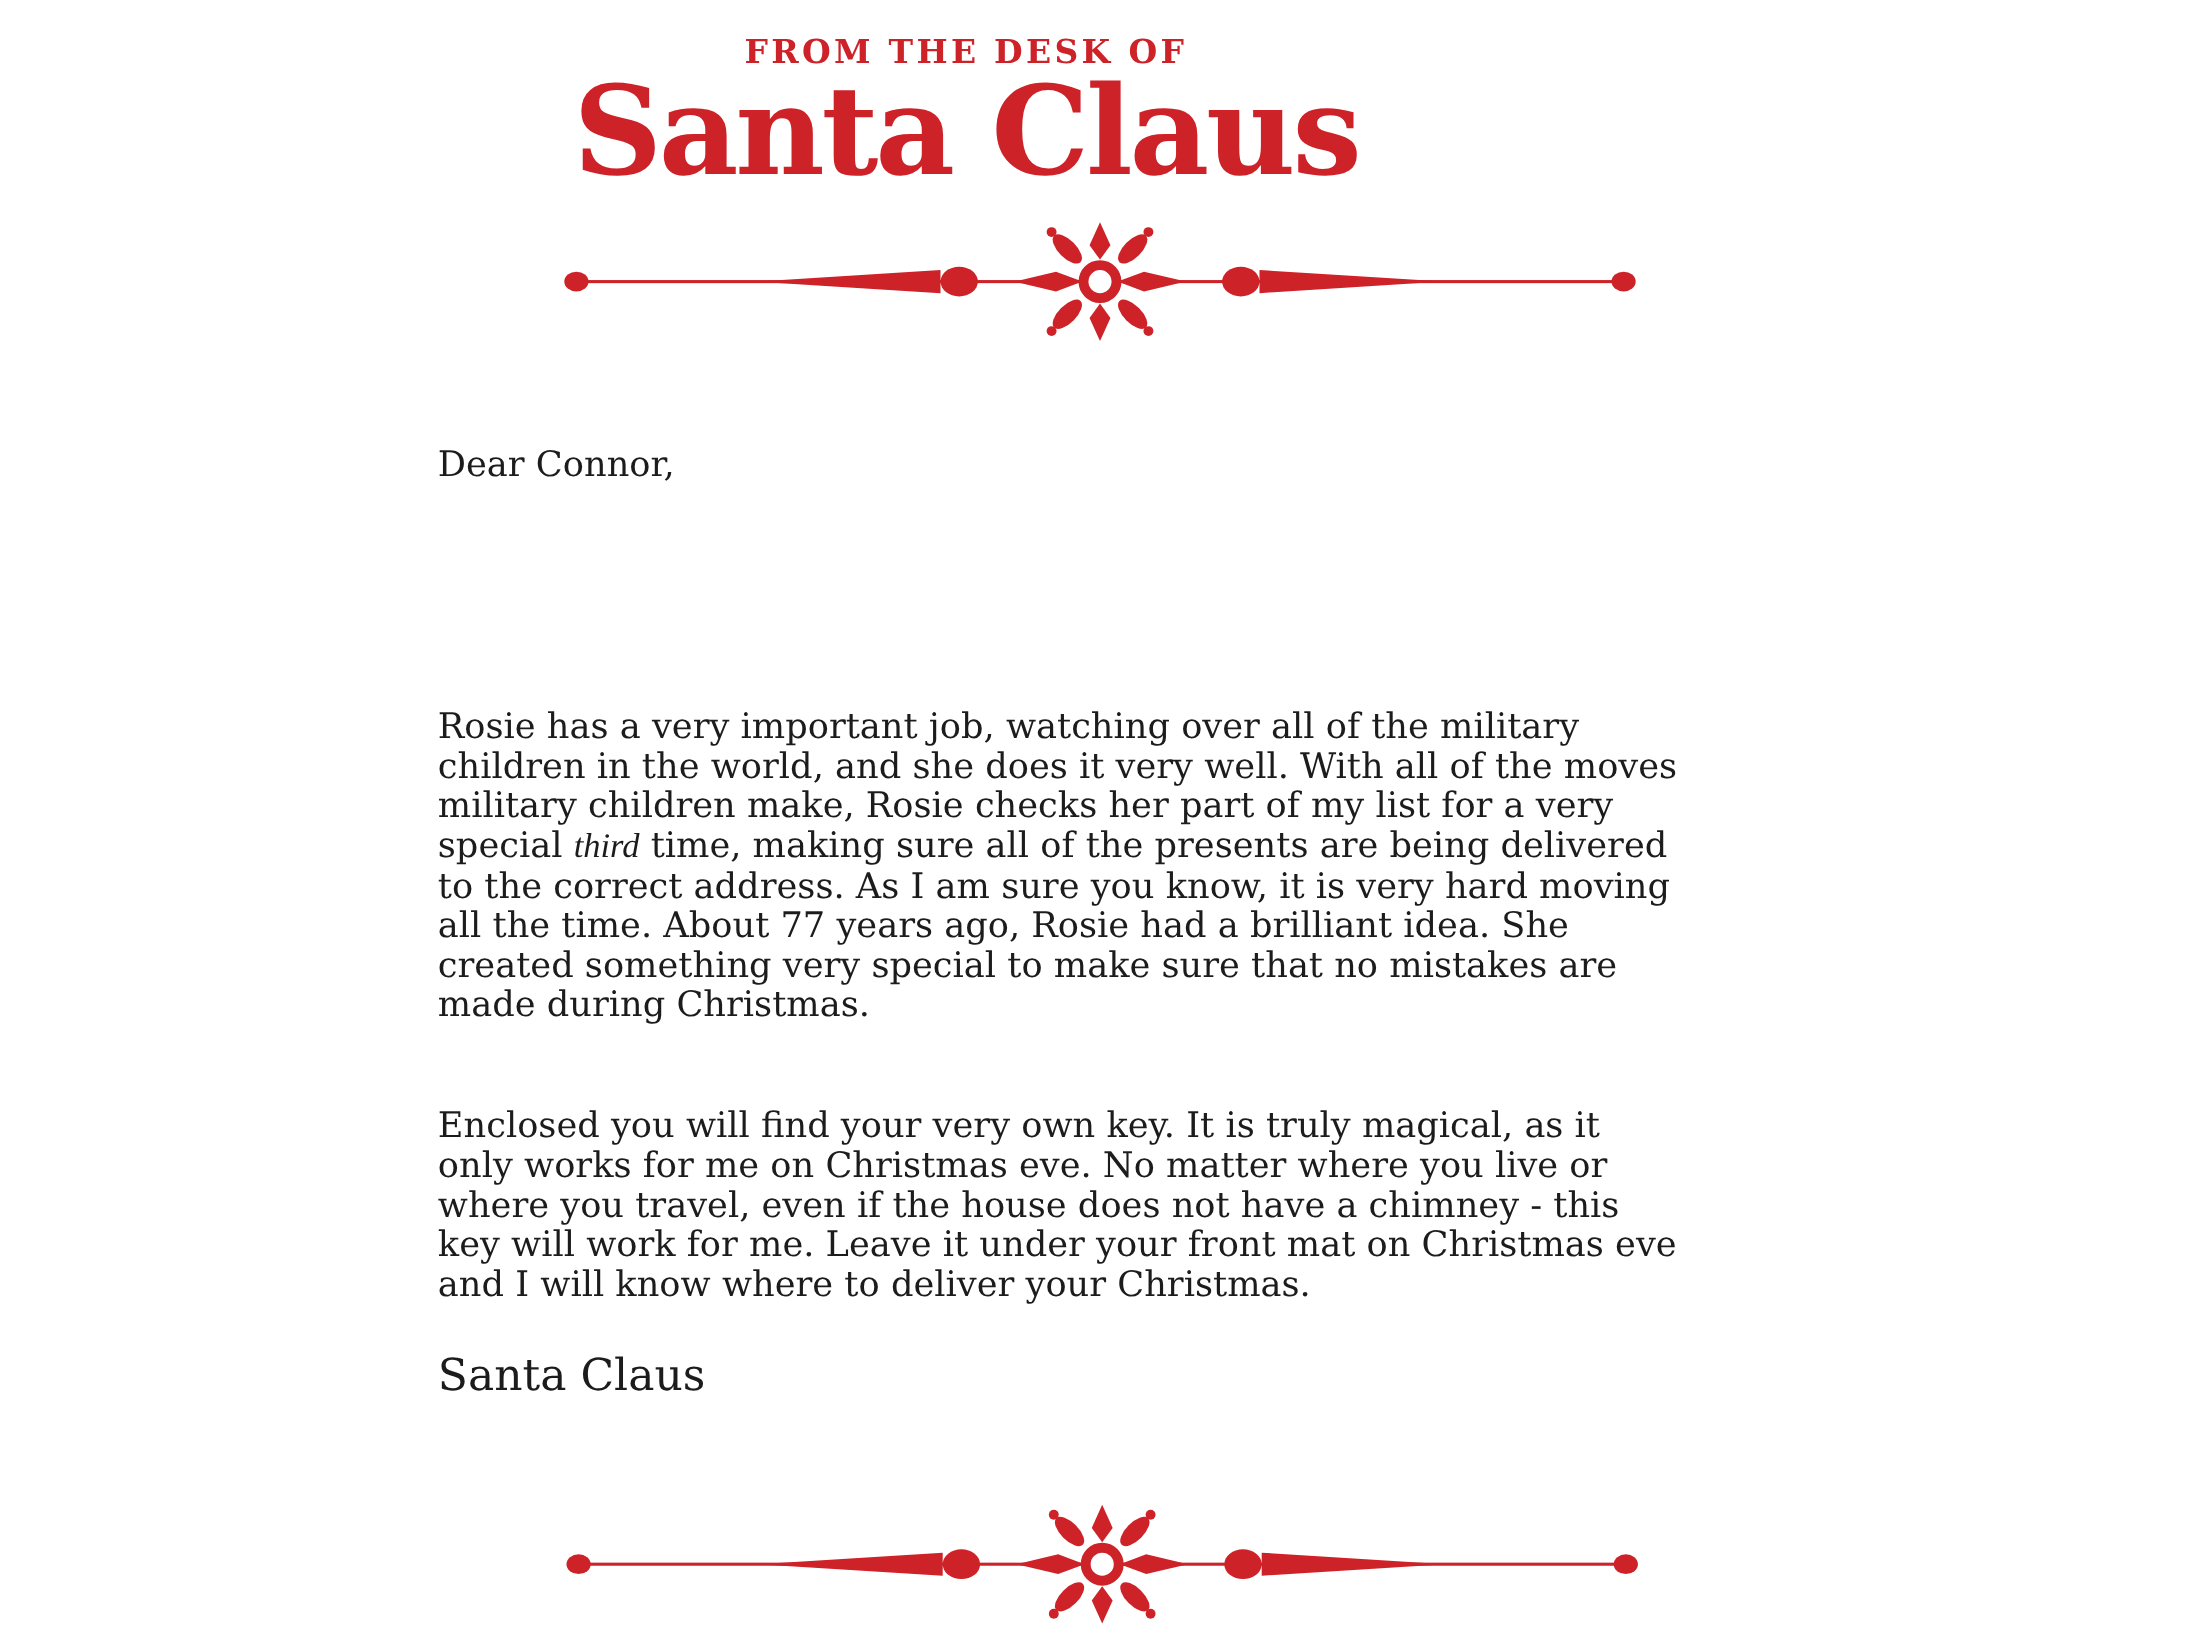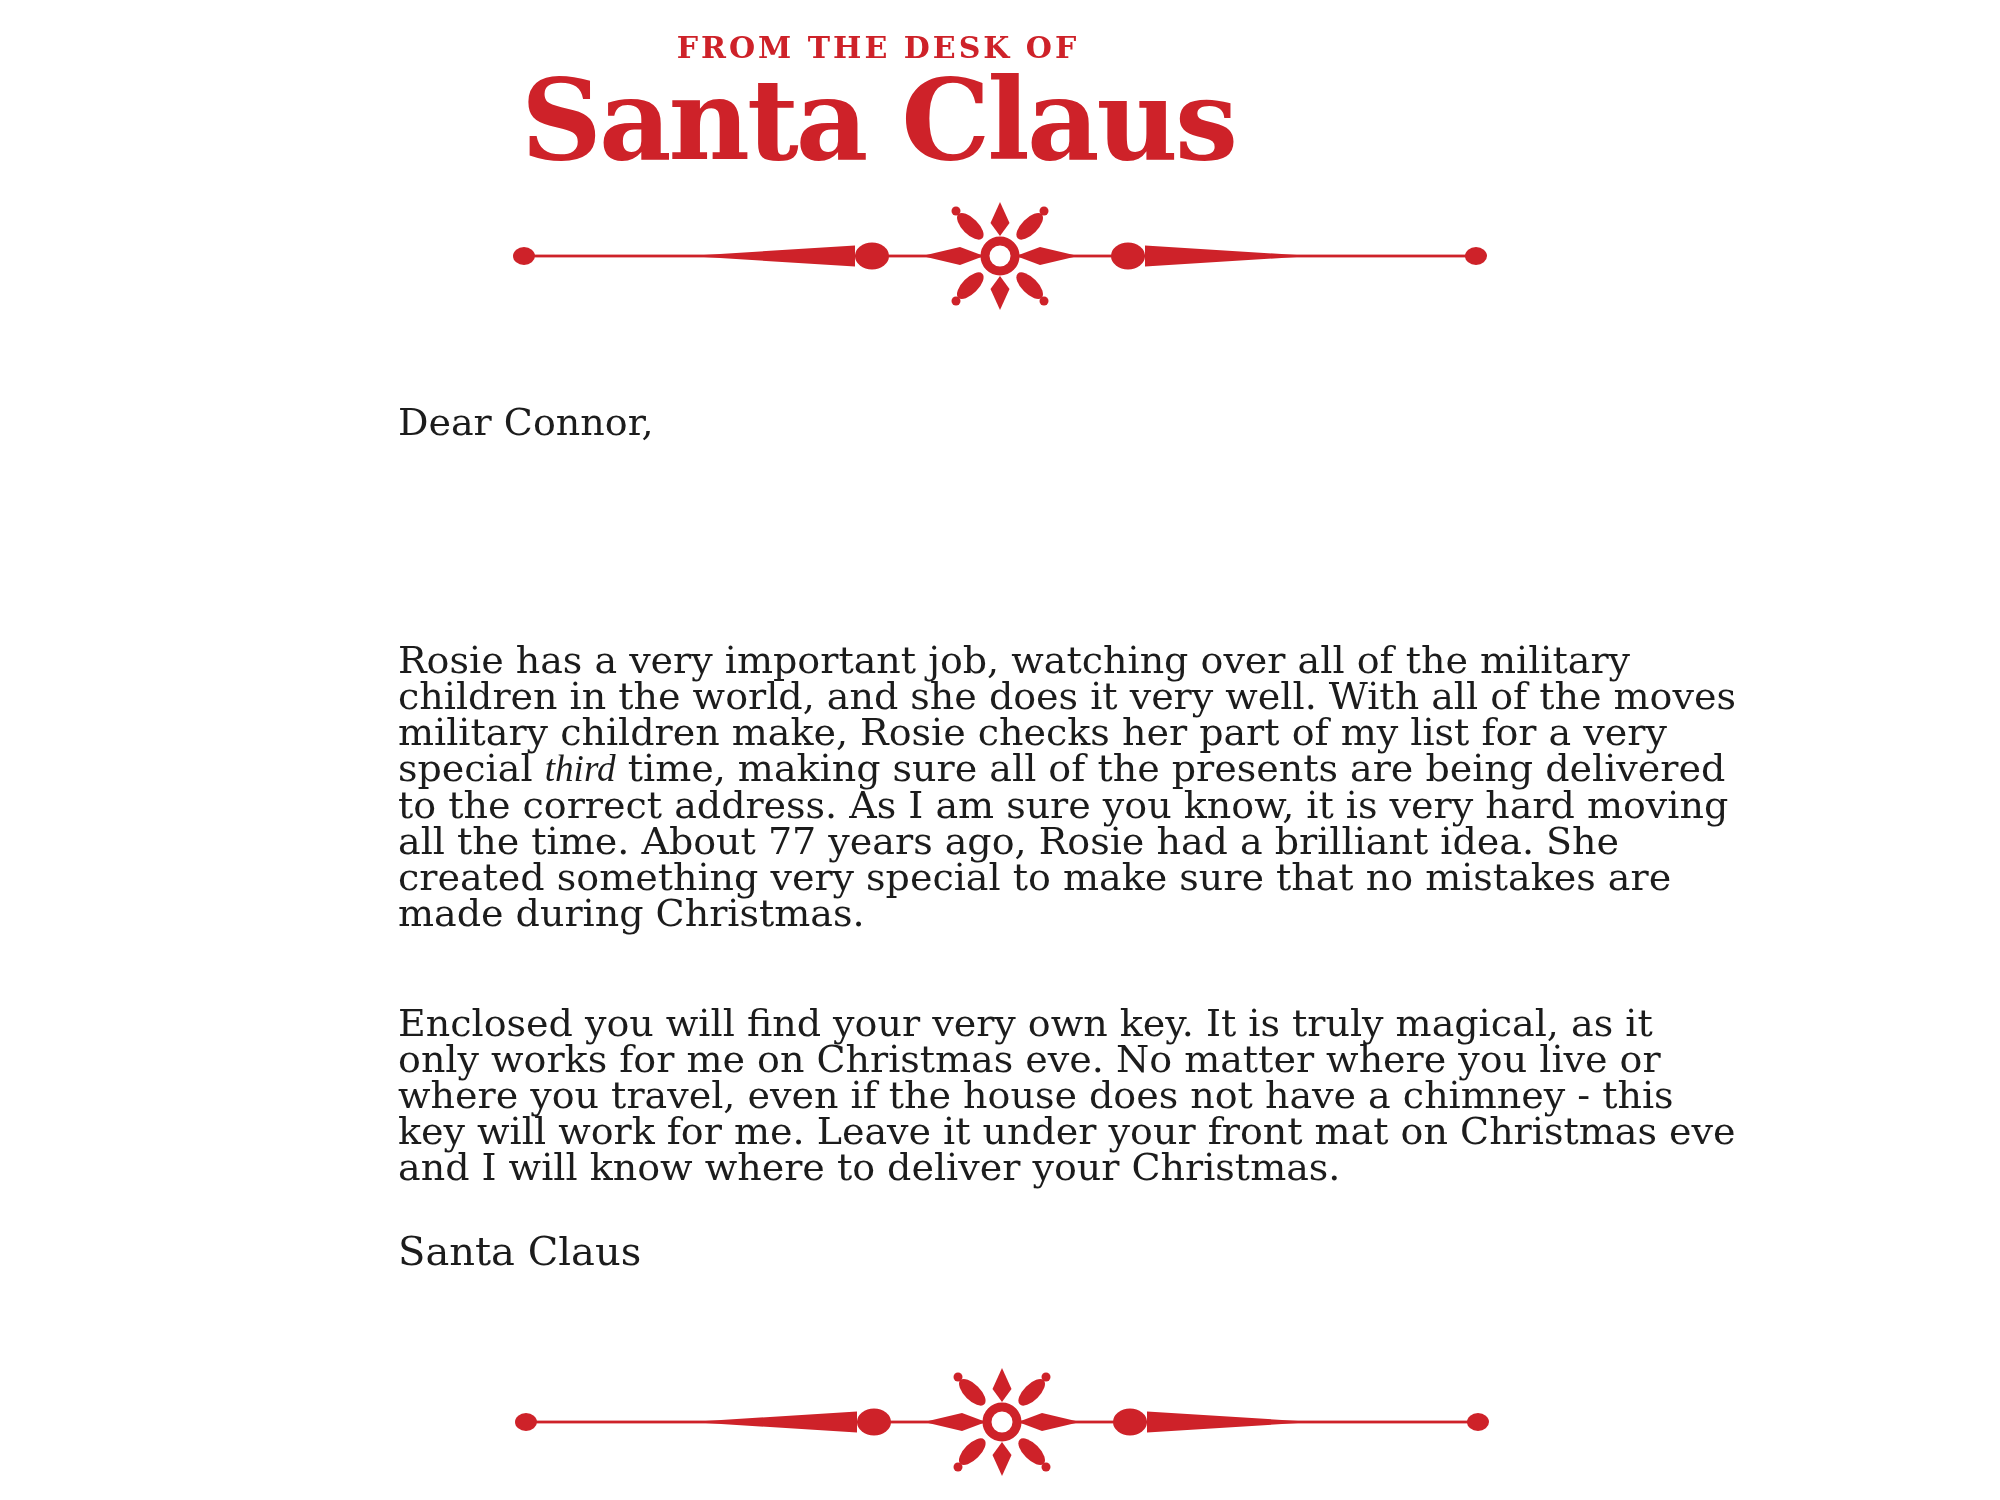--- a/index.html
+++ b/index.html
@@ -27,21 +27,21 @@
     color:var(--accent);
     font-size:112px;font-weight:bold;letter-spacing:-3px;
     line-height:1.35;
   }
   .ornament{position:absolute;color:var(--accent);display:block;}
   .ornament.top{left:510px;top:196px;}
   .ornament.bottom{left:512px;top:1362px;}
   .body-text{
     position:absolute;left:398px;margin:0;
     color:var(--ink);
-    font-size:38px;line-height:36px;
+    font-size:32px;line-height:36px;
     white-space:pre-line;
   }
   .salutation{top:404px;}
   .para-1{top:464px;}
   .para-2{top:642px;}
   .para-3{top:1005px;}
   .closing{top:1165px;}
   .signature{top:1228px;font-size:40px;line-height:46px;}
   em.alt-italic{
     font-family:"Liberation Serif",serif;

